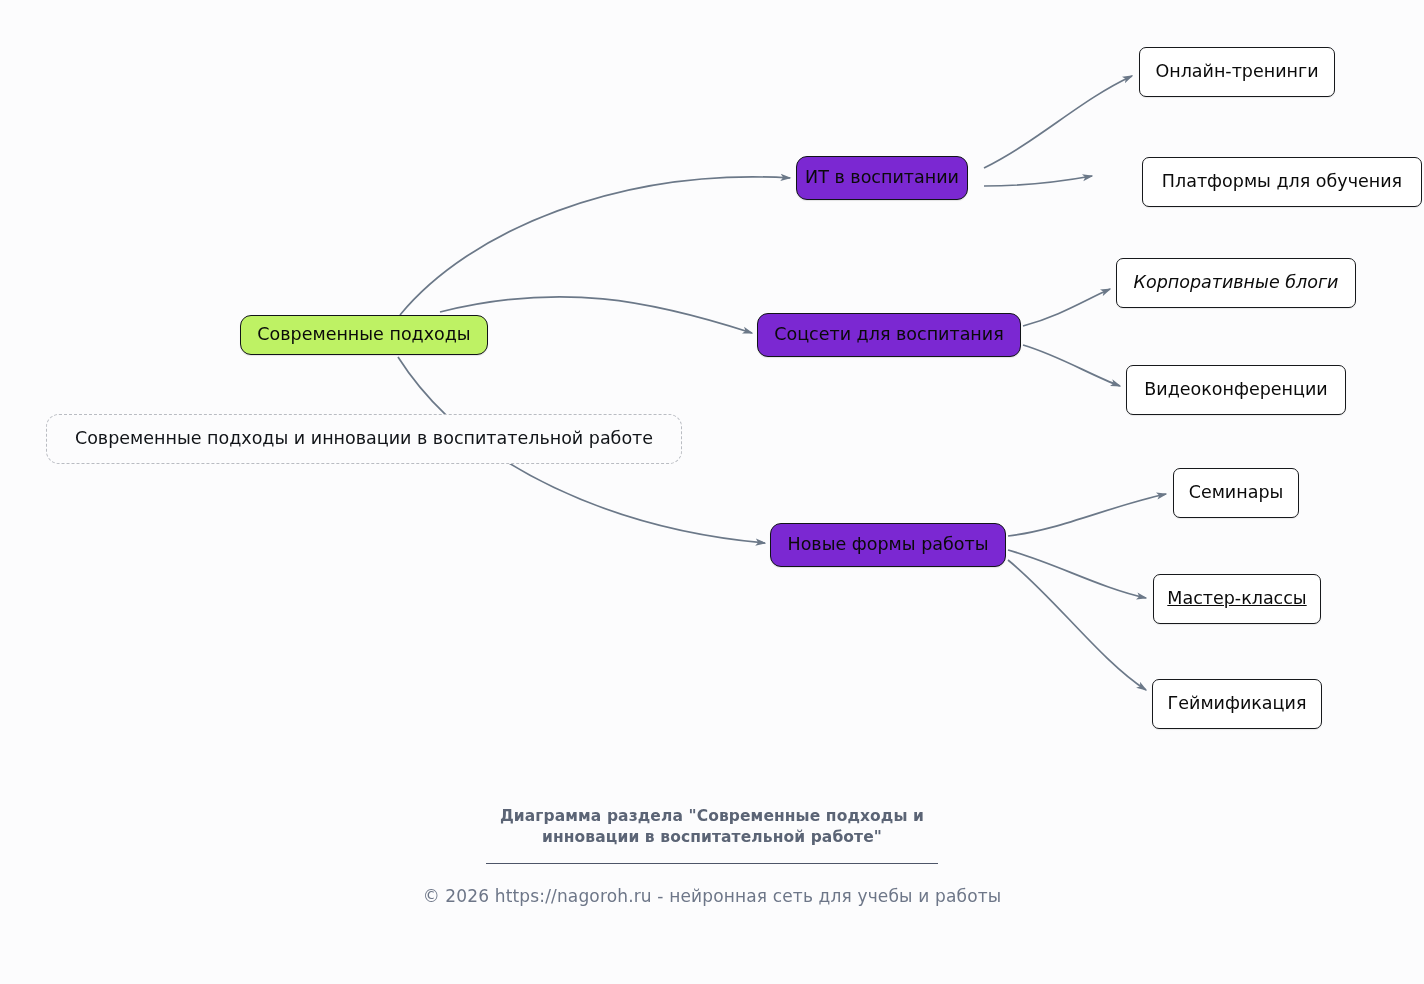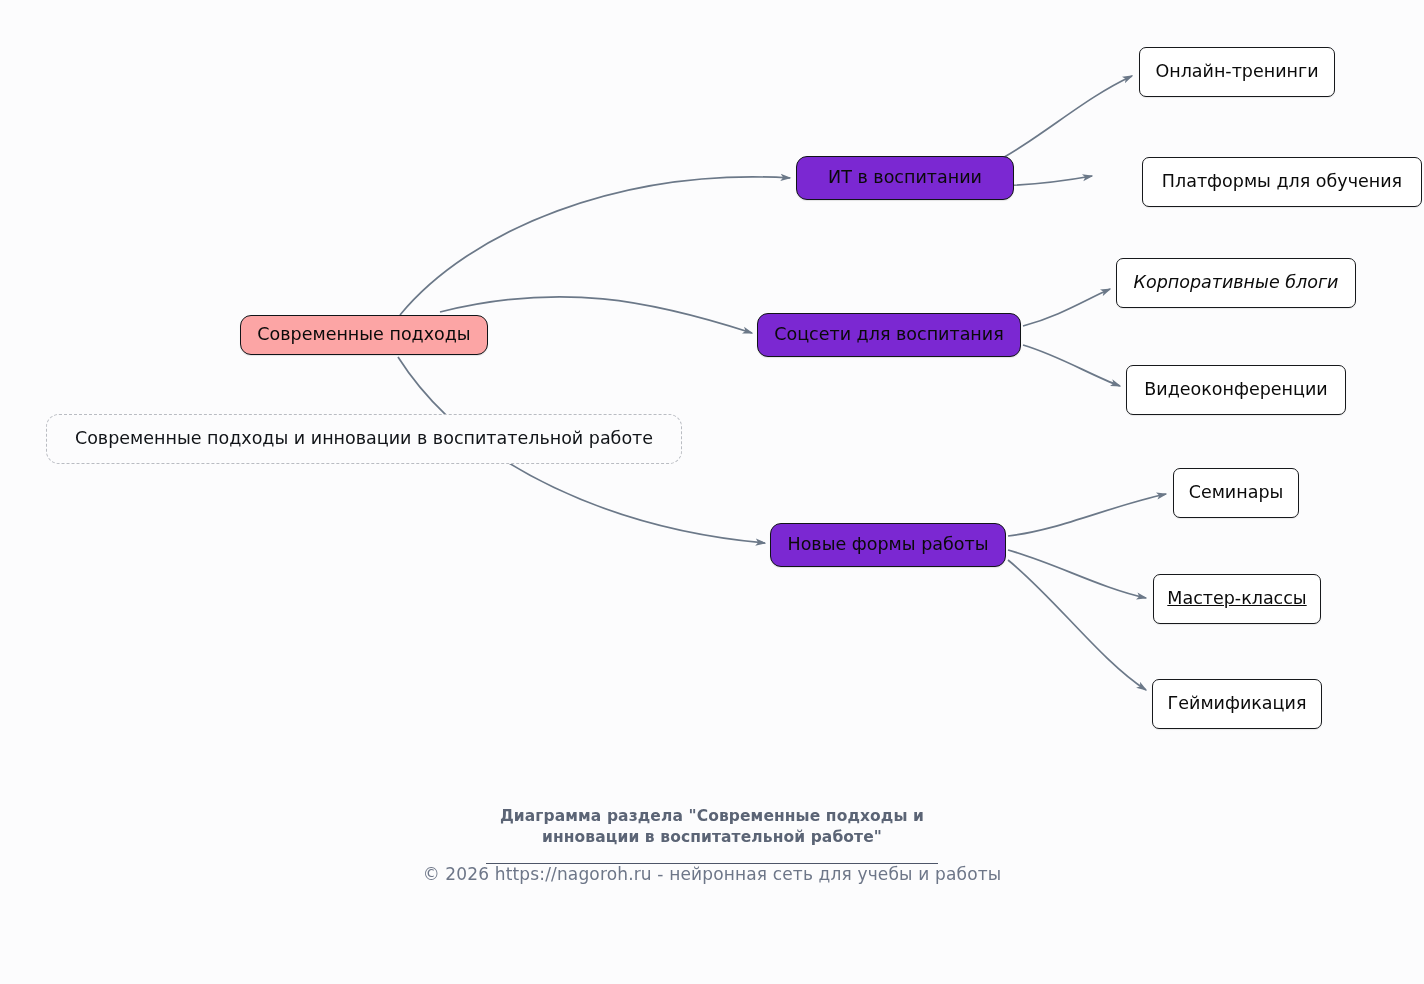--- a/index.html
+++ b/index.html
@@ -83,20 +83,21 @@
     line-height: 1.38;
     letter-spacing: 0.1px;
   }
   .footer-rule {
     width: 452px;
     height: 0;
     margin: 14px auto 0 auto;
     border-top: 1.5px solid #4d5568;
   }
   .footer-copy {
+    margin-top: 22px;
     font-size: 17px;
     color: #6d7688;
     letter-spacing: 0.15px;
   }
 </style>
 </head>
 <body>
 
 <div id="mindmap-canvas">
 
@@ -113,29 +114,29 @@
         <path d="M 984,168 C 1040,140 1080,100 1132,76"></path>
         <path d="M 984,186 C 1030,186 1070,180 1092,176"></path>
         <path d="M 1023,326 C 1060,316 1085,300 1110,289"></path>
         <path d="M 1023,345 C 1060,356 1090,375 1120,386"></path>
         <path d="M 1008,536 C 1060,530 1110,506 1166,494"></path>
         <path d="M 1008,550 C 1055,563 1100,588 1146,598"></path>
         <path d="M 1008,560 C 1055,598 1100,660 1146,690"></path>
       </g>
   </svg>
 
-  <div class="node node-root" style="left: 240px; top: 315px; width: 248px; height: 40px; background: #fca5a5;">
+  <div class="node node-root" style="left: 240px; top: 315px; width: 248px; height: 40px; background: #bef264;">
     <span>Современные подходы</span>
   </div>
 
   <div class="node node-note" style="left: 46px; top: 414px; width: 636px; height: 50px;">
     <span>Современные подходы и инновации в воспитательной работе</span>
   </div>
 
-  <div class="node node-branch" style="left: 796px; top: 156px; width: 218px; height: 44px; background: rgb(123, 40, 210);">
+  <div class="node node-branch" style="left: 796px; top: 156px; width: 172px; height: 44px; background: rgb(123, 40, 210);">
     <span>ИТ в воспитании</span>
   </div>
   <div class="node node-leaf" style="left: 1139px; top: 47px; width: 196px; height: 50px;">
     <span>Онлайн-тренинги</span>
   </div>
   <div class="node node-leaf" style="left: 1097px; top: 157px; width: 280px; height: 50px; margin-left: 45px;">
     <span>Платформы для обучения</span>
   </div>
 
   <div class="node node-branch" style="left: 757px; top: 313px; width: 264px; height: 44px; background: rgb(123, 40, 210);">

